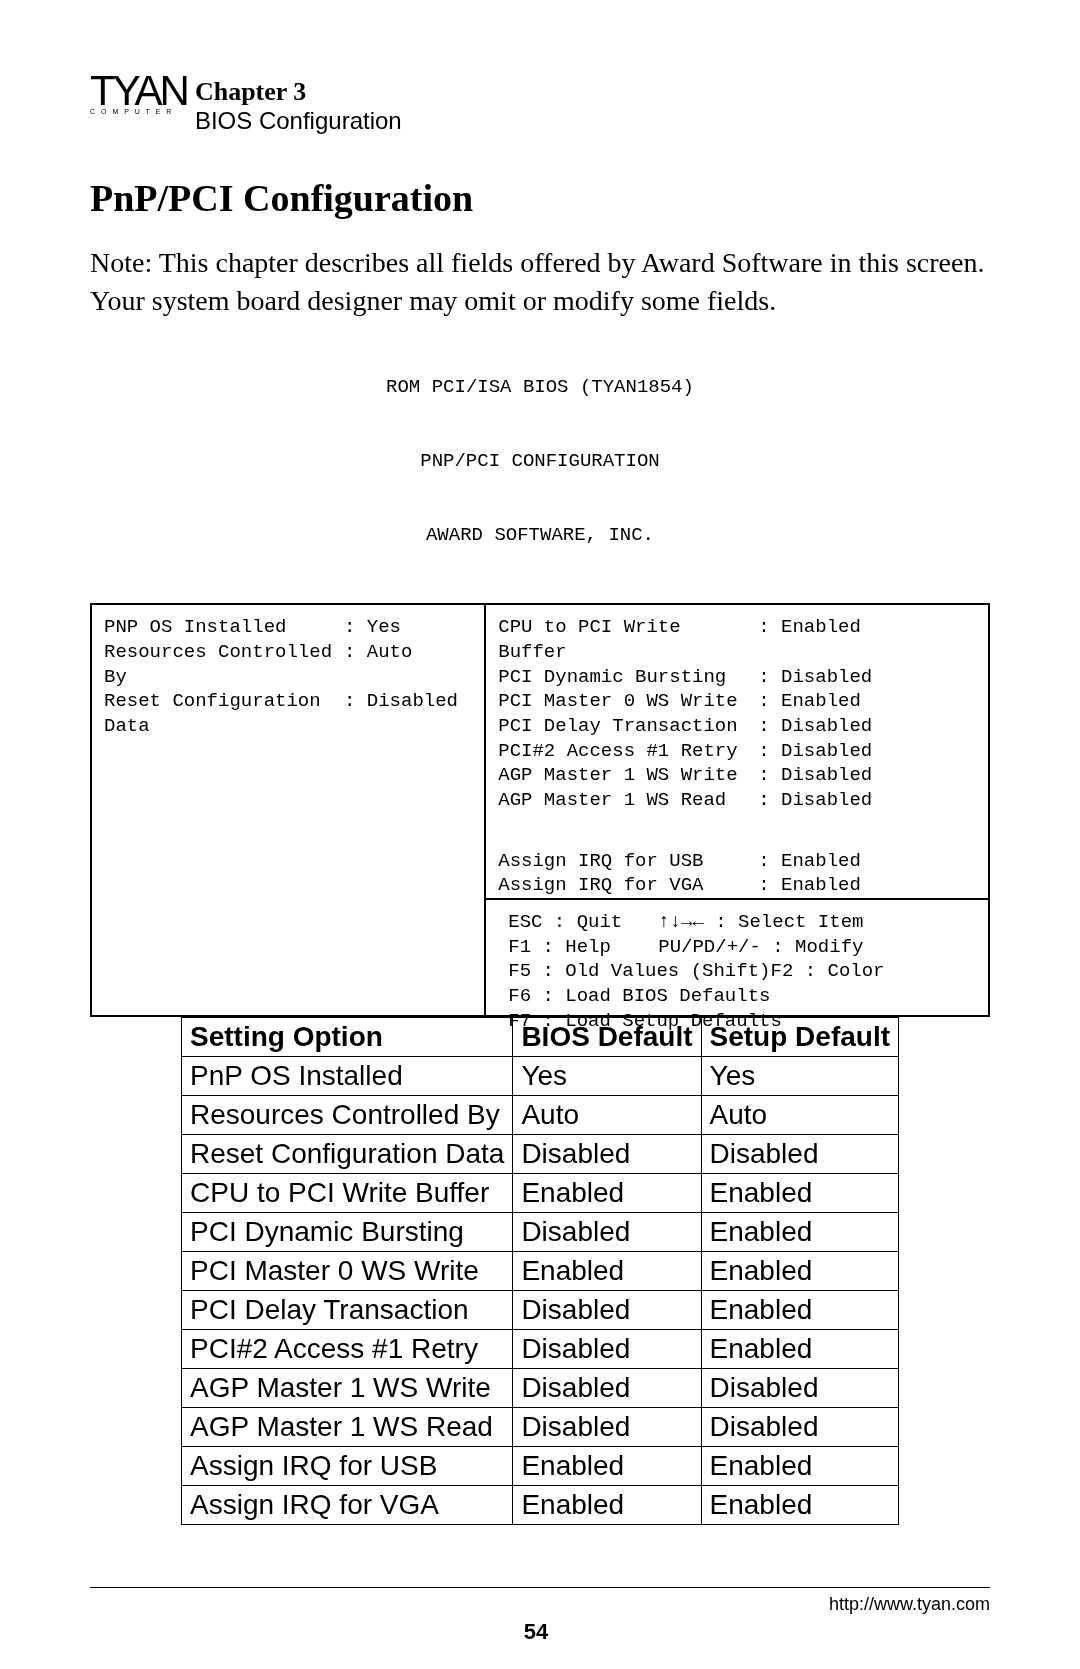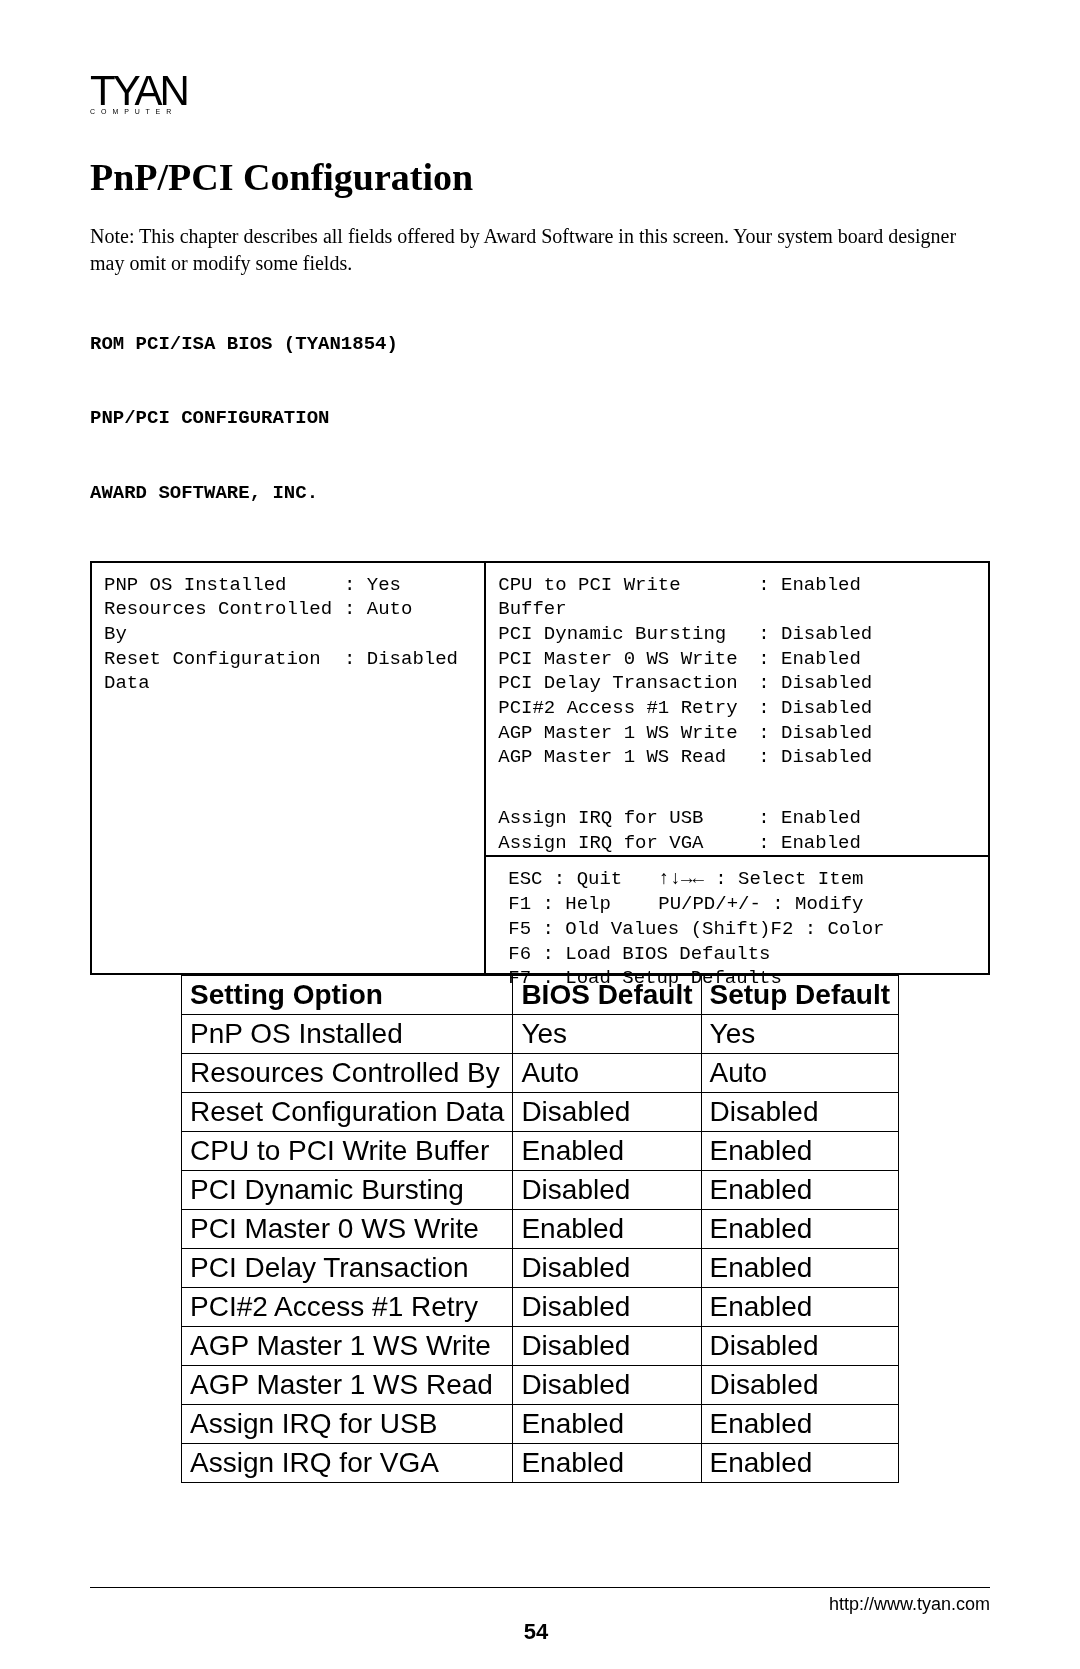--- a/index.html
+++ b/index.html
@@ -54,33 +54,33 @@
   .chapter-sub {
     font-family: Arial, sans-serif;
     font-size: 24px;
   }
   .section-title {
     font-weight: bold;
     font-size: 38px;
     margin: 30px 0 24px 0;
   }
   .note-text {
-    font-size: 20px;
+    font-size: 28px;
     line-height: 1.35;
     margin-bottom: 6px;
   }
   .bios-panel-wrap {
     font-family: "Courier New", Courier, monospace;
     font-size: 19px;
     line-height: 1.3;
   }
   .bios-header {
+    text-align: center;
     white-space: pre;
     margin: 4px 0 6px 0;
-    font-weight: bold;
   }
   .bios-frame {
     border: 2px solid #000;
     display: flex;
     align-items: stretch;
     height: 410px;
   }
   .bios-left, .bios-right {
     padding: 10px 12px;
     box-sizing: border-box;
@@ -159,20 +159,24 @@
 </style>
 </head>
 <body>
 
 <div class="page">
 
   <div class="header-row">
     <div class="brand">
       <span class="brand-main">TYAN</span>
       <span class="brand-sub">C O M P U T E R</span>
+    </div>
+    <div class="chapter-block">
+      <div class="chapter-title">Chapter 3</div>
+      <div class="chapter-sub">BIOS  Configuration</div>
     </div>
   </div>
 
   <div class="section-title">PnP/PCI Configuration</div>
 
   <div class="note-text">Note: This chapter describes all fields offered by Award Software in this screen. Your system board designer may omit or modify some fields.</div>
 
   <div class="bios-panel-wrap">
     <div class="bios-header">
       <div>ROM PCI/ISA BIOS (TYAN1854)</div>

